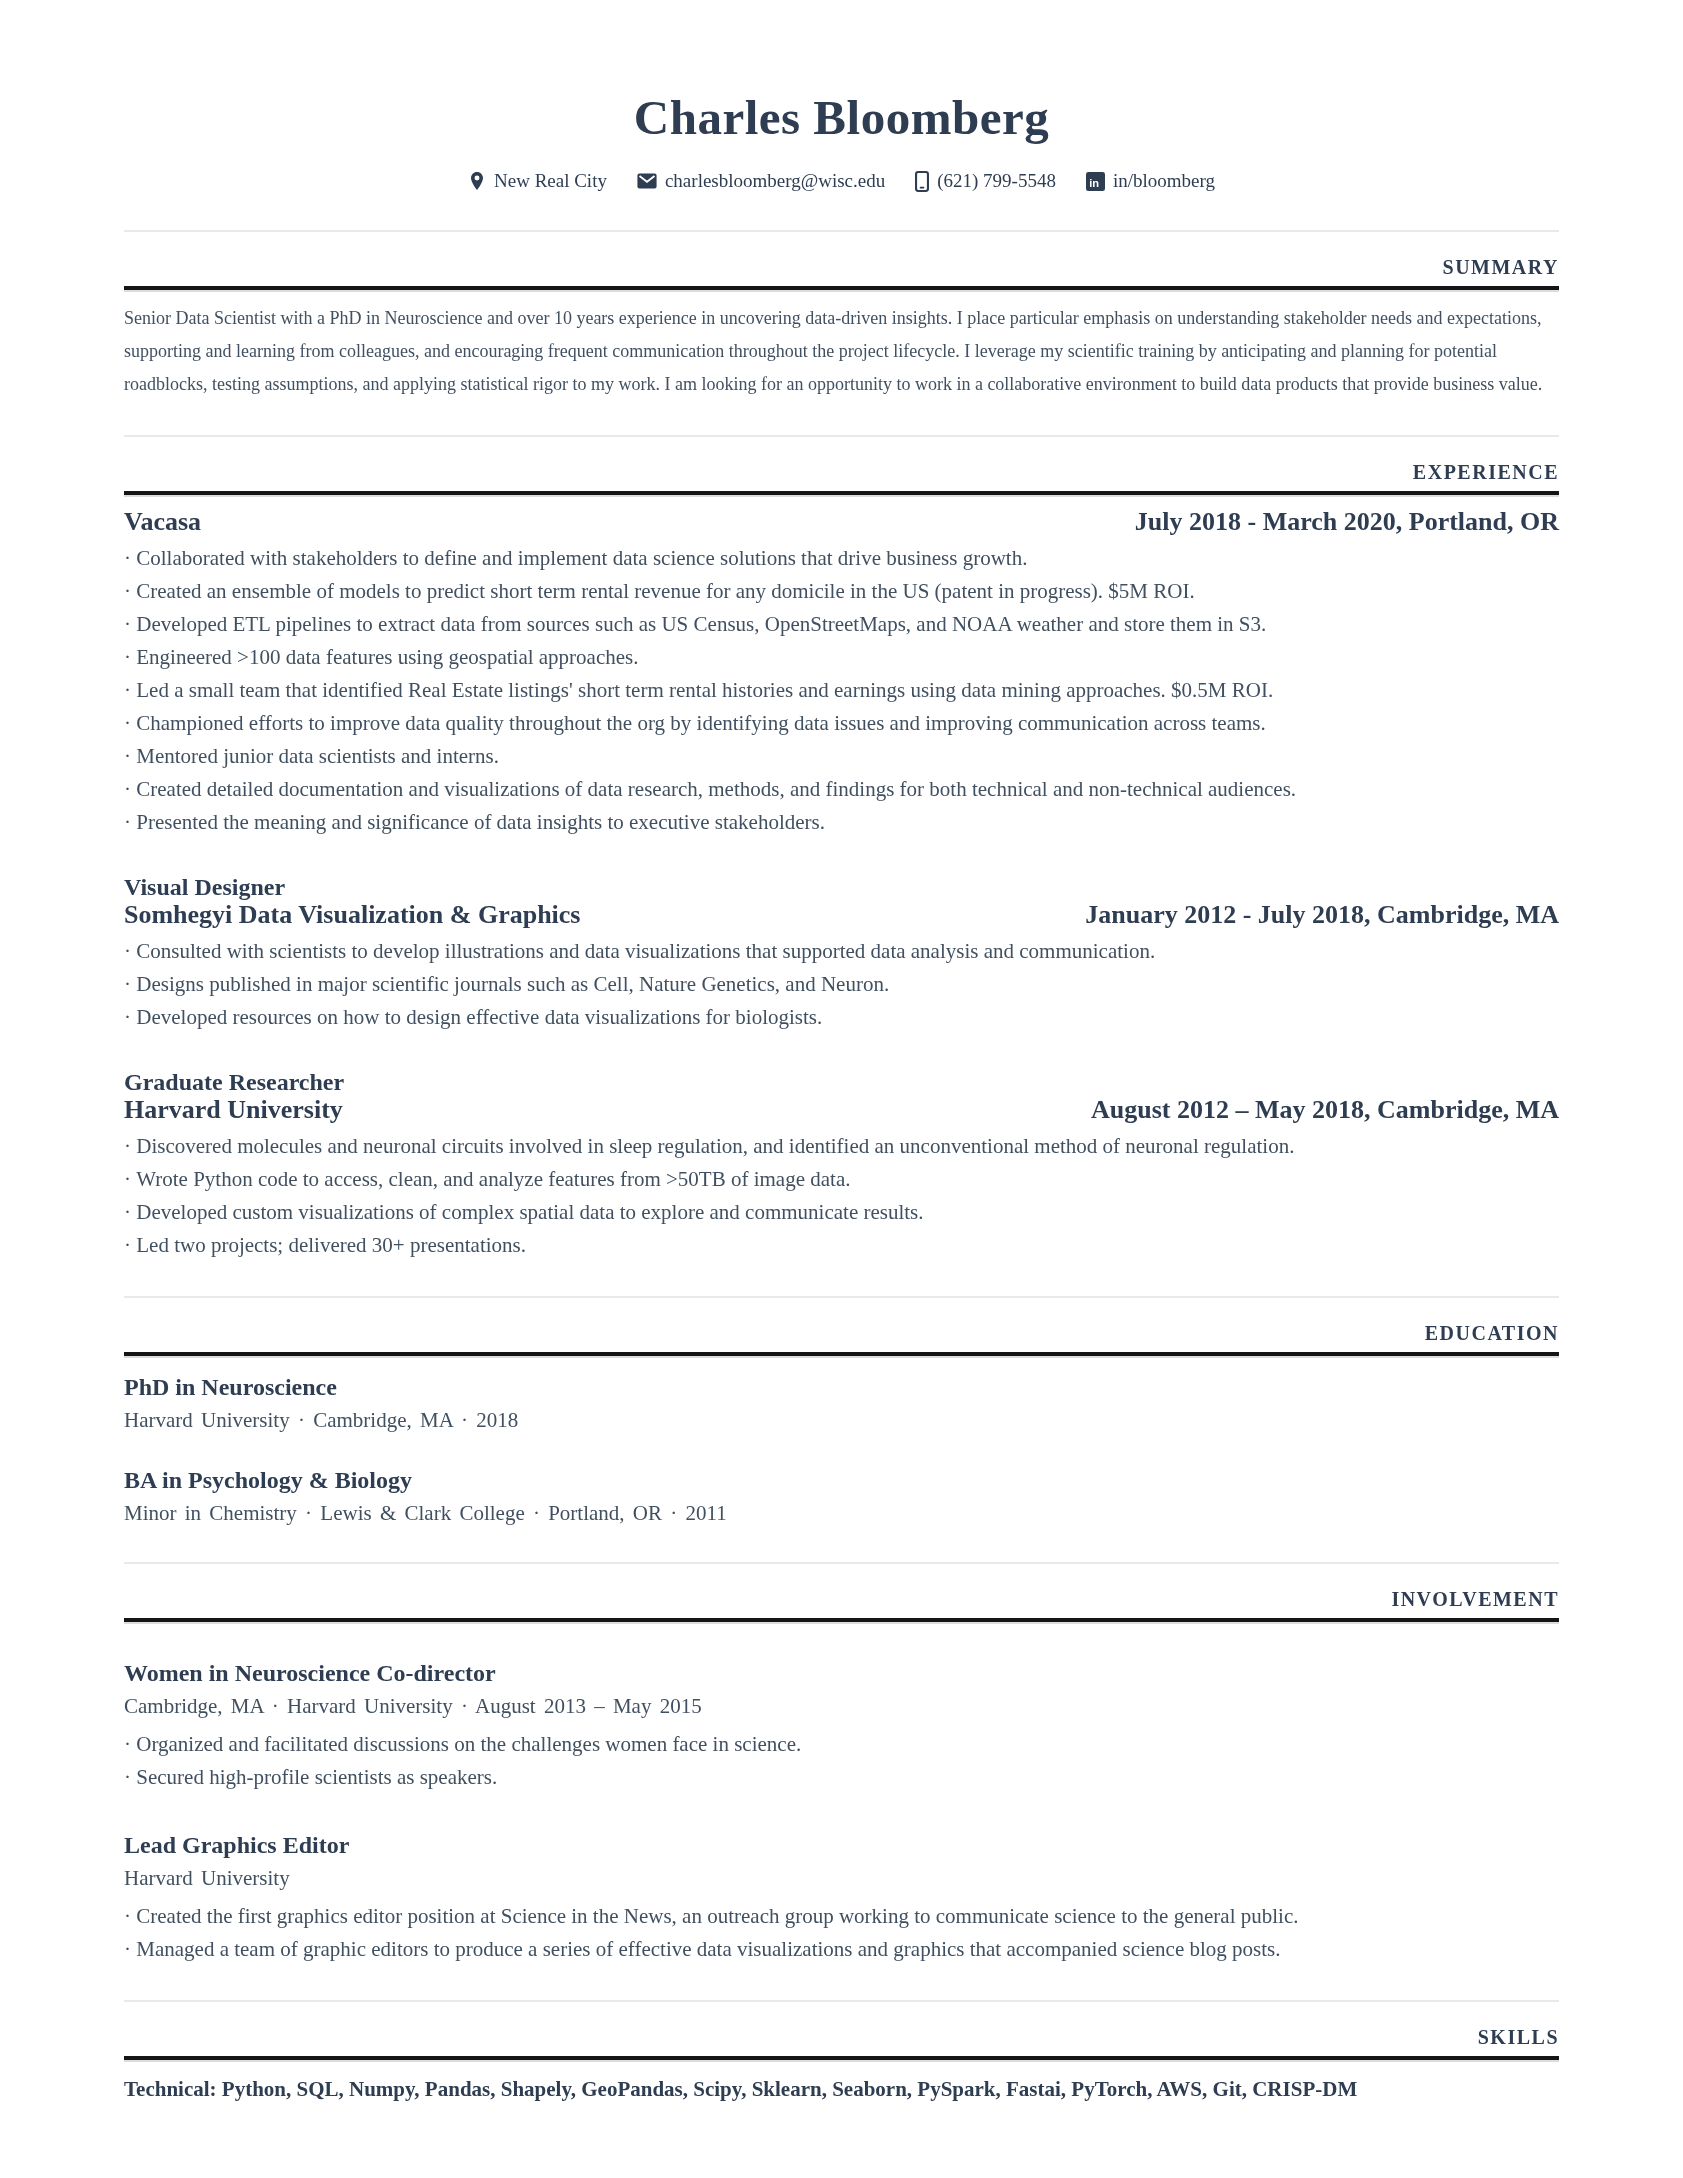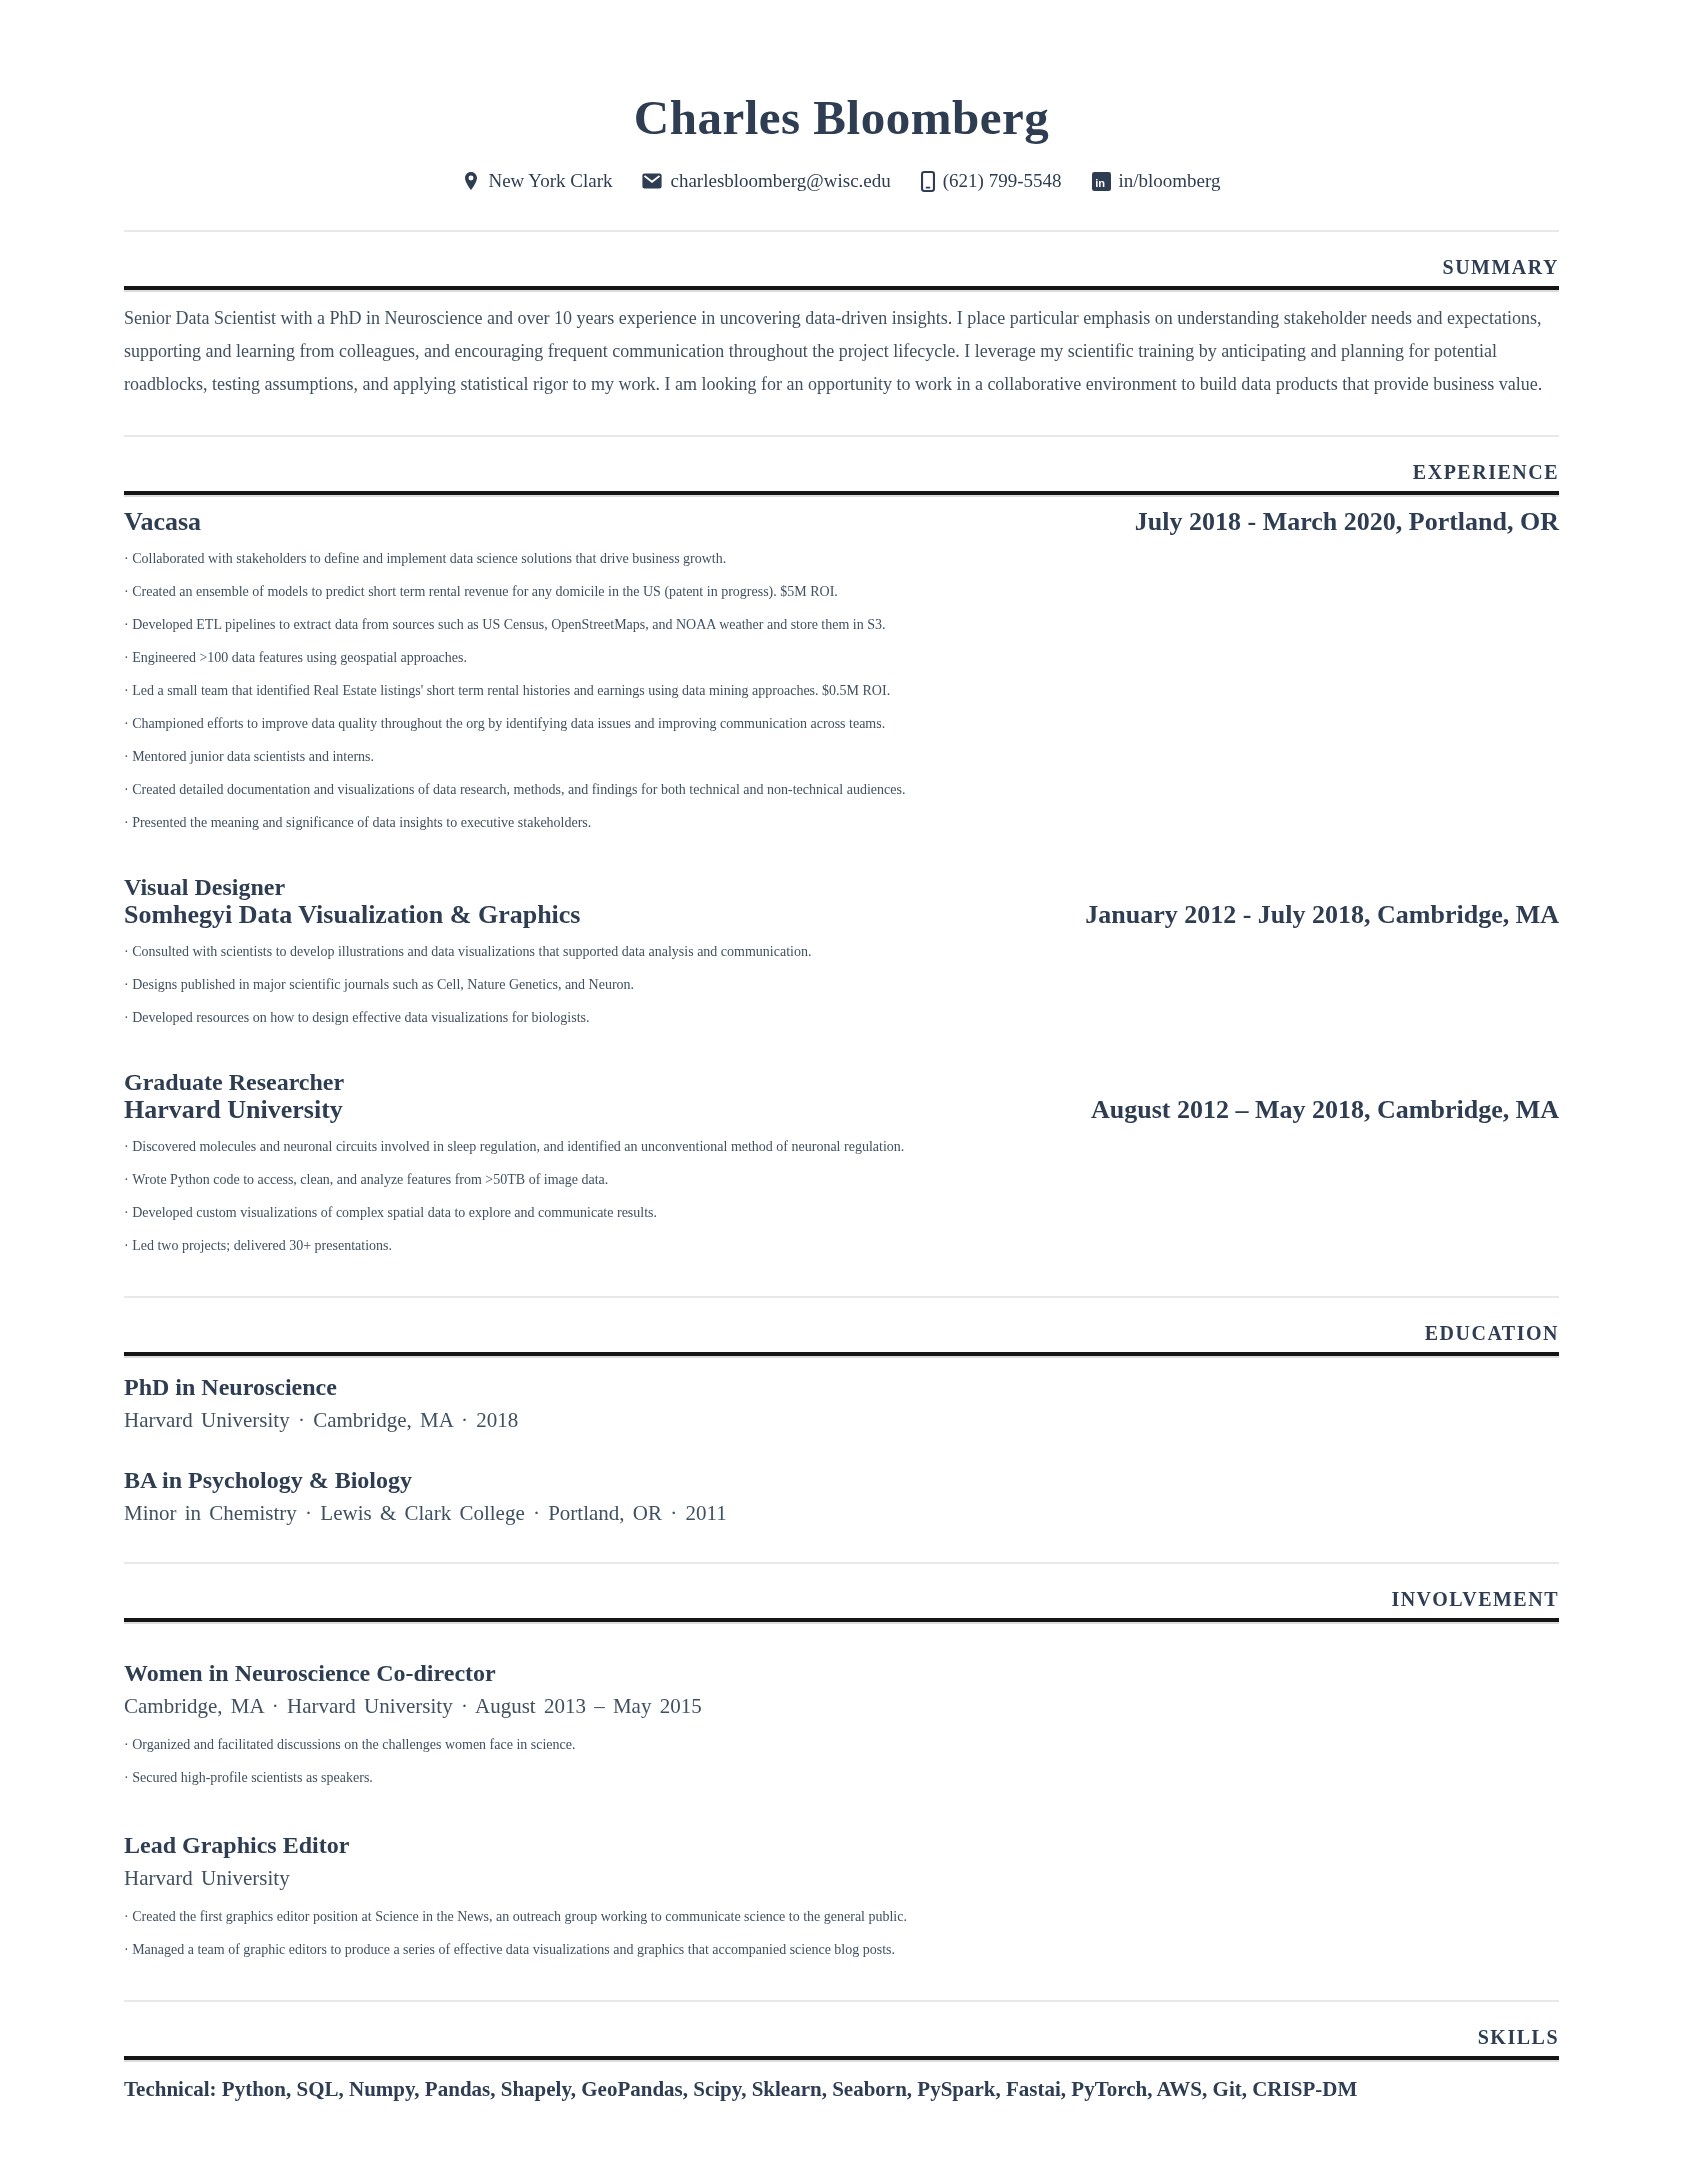--- a/index.html
+++ b/index.html
@@ -41,21 +41,21 @@
   .para{font-size:18px;line-height:33px;margin-top:12px;color:var(--body);}
 
   .job{margin-top:33px;}
   .job.first{margin-top:14px;}
   .job-title{font-size:24px;font-weight:bold;color:var(--accent);line-height:30px;}
   .job-meta{
     display:flex;justify-content:space-between;align-items:baseline;
     font-size:26px;font-weight:bold;color:var(--accent);line-height:26px;
   }
   .bullets{margin-top:7px;}
-  .bullet{font-size:14px;line-height:33px;}
+  .bullet{font-size:21px;line-height:33px;}
   .bullet::before{content:"·\00a0";}
 
   .edu-entry{margin-top:30px;}
   .edu-entry.first{margin-top:16px;}
   .edu-degree{font-size:24px;font-weight:bold;color:var(--accent);line-height:30px;}
   .edu-details{font-size:21px;line-height:30px;margin-top:3px;word-spacing:3px;}
 
   .inv-entry{margin-top:36px;}
   .inv-entry.first{}
   .inv-title{font-size:24px;font-weight:bold;color:var(--accent);line-height:30px;}
@@ -70,21 +70,21 @@
 
   <div class="name">Charles Bloomberg</div>
 
   <div class="contact-row">
     <div class="contact-item">
       <span>
         <svg width="18" height="20" viewBox="0 0 24 26">
             <path fill="#2e3d52" d="M12 1C7.6 1 4 4.6 4 9c0 6 8 16 8 16s8-10 8-16c0-4.4-3.6-8-8-8zm0 11.3A3.3 3.3 0 1 1 12 5.7a3.3 3.3 0 0 1 0 6.6z"></path>
           </svg>
       </span>
-      <span>New York Clark</span>
+      <span>New Real City</span>
     </div>
     <div class="contact-item">
       <span>
         <svg width="20" height="16" viewBox="0 0 24 19">
             <rect x="0.5" y="0.5" width="23" height="18" rx="2.5" fill="#2e3d52"></rect>
             <path d="M3 3.5l9 7 9-7" stroke="#ffffff" stroke-width="2.2" fill="none"></path>
           </svg>
       </span>
       <span>charlesbloomberg@wisc.edu</span>
     </div>

